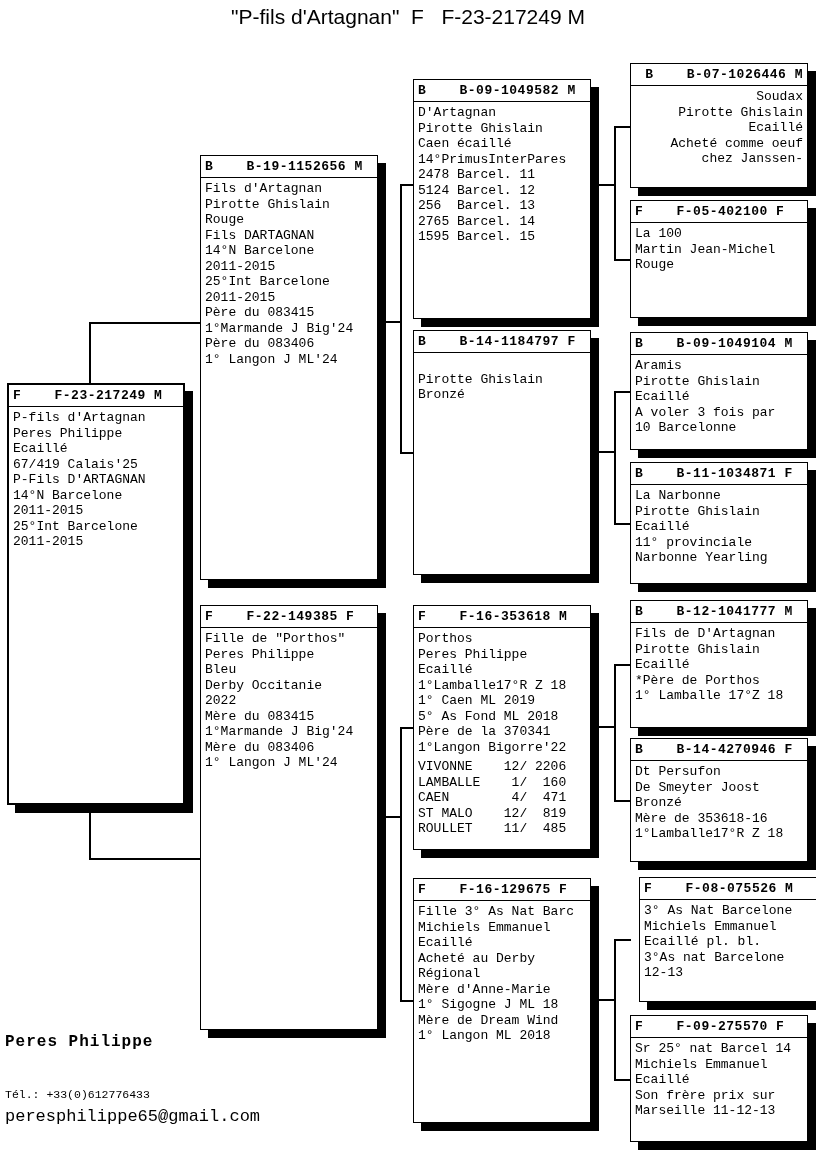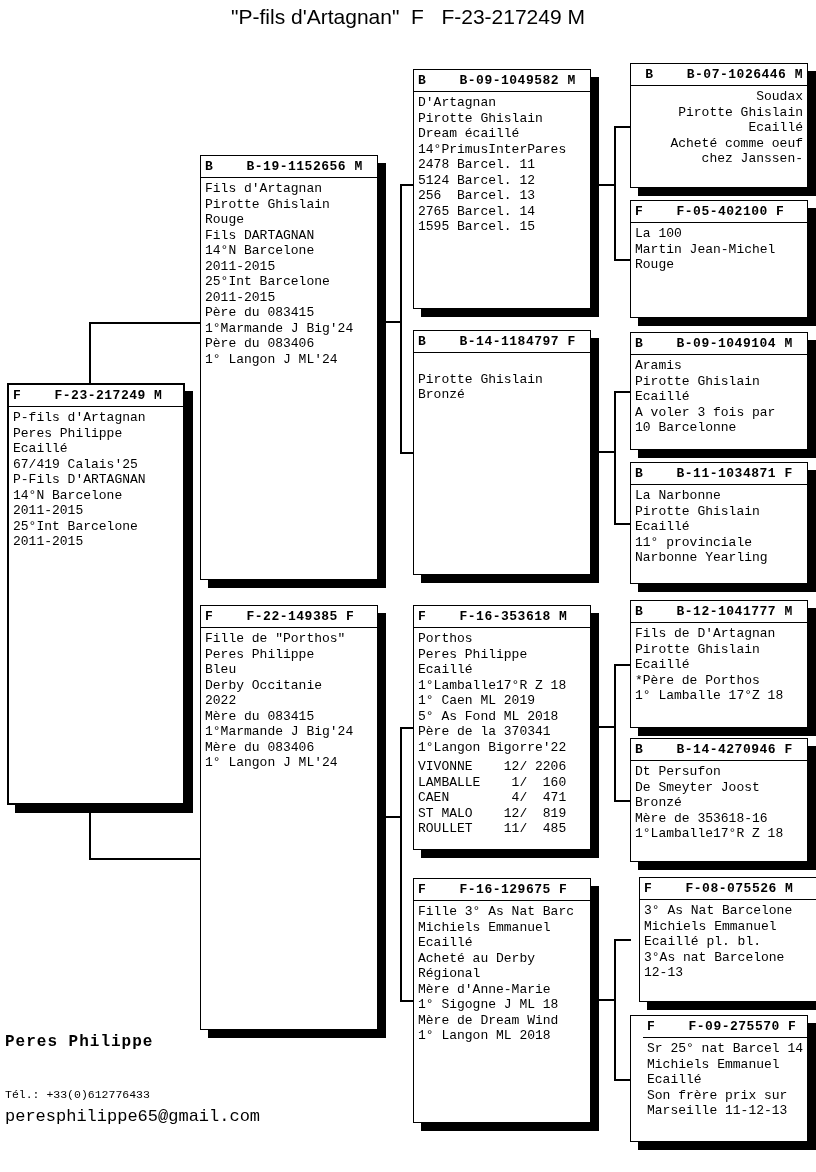--- a/index.html
+++ b/index.html
@@ -116,26 +116,26 @@
         <div class="line" data-name="text-line">Bleu</div>
         <div class="line" data-name="text-line">Derby Occitanie</div>
         <div class="line" data-name="text-line">2022</div>
         <div class="line" data-name="text-line">Mère du 083415</div>
         <div class="line" data-name="text-line">1°Marmande J Big'24</div>
         <div class="line" data-name="text-line">Mère du 083406</div>
         <div class="line" data-name="text-line">1° Langon J ML'24</div>
       </div>
   </div>
 
-  <div class="box" data-name="pedigree-box-ss" style="left:413px;top:69px;width:178px;height:240px;">
+  <div class="box" data-name="pedigree-box-ss" style="left:413px;top:79px;width:178px;height:240px;">
     <div class="box-header" data-name="box-header">B    B-09-1049582 M</div>
     <div class="box-body" data-name="box-body">
         <div class="line" data-name="text-line">D'Artagnan</div>
         <div class="line" data-name="text-line">Pirotte Ghislain</div>
-        <div class="line" data-name="text-line">Dream écaillé</div>
+        <div class="line" data-name="text-line">Caen écaillé</div>
         <div class="line" data-name="text-line">14°PrimusInterPares</div>
         <div class="line" data-name="text-line">2478 Barcel. 11</div>
         <div class="line" data-name="text-line">5124 Barcel. 12</div>
         <div class="line" data-name="text-line">256  Barcel. 13</div>
         <div class="line" data-name="text-line">2765 Barcel. 14</div>
         <div class="line" data-name="text-line">1595 Barcel. 15</div>
       </div>
   </div>
   <div class="box" data-name="pedigree-box-sd" style="left:413px;top:330px;width:178px;height:245px;">
     <div class="box-header" data-name="box-header">B    B-14-1184797 F</div>
@@ -241,21 +241,21 @@
   <div class="box" data-name="pedigree-box-dds" style="left:630px;top:877px;width:178px;height:125px;margin-left:9px;">
     <div class="box-header" data-name="box-header">F    F-08-075526 M</div>
     <div class="box-body" data-name="box-body">
         <div class="line" data-name="text-line">3° As Nat Barcelone</div>
         <div class="line" data-name="text-line">Michiels Emmanuel</div>
         <div class="line" data-name="text-line">Ecaillé pl. bl.</div>
         <div class="line" data-name="text-line">3°As nat Barcelone</div>
         <div class="line" data-name="text-line">12-13</div>
       </div>
   </div>
-  <div class="box" data-name="pedigree-box-ddd" style="left:630px;top:1015px;width:178px;height:127px;padding-left:12px;">
+  <div class="box" data-name="pedigree-box-ddd" style="left:630px;top:1015px;width:178px;height:127px;">
     <div class="box-header" data-name="box-header">F    F-09-275570 F</div>
     <div class="box-body" data-name="box-body">
         <div class="line" data-name="text-line">Sr 25° nat Barcel 14</div>
         <div class="line" data-name="text-line">Michiels Emmanuel</div>
         <div class="line" data-name="text-line">Ecaillé</div>
         <div class="line" data-name="text-line">Son frère prix sur</div>
         <div class="line" data-name="text-line">Marseille 11-12-13</div>
       </div>
   </div>
 

